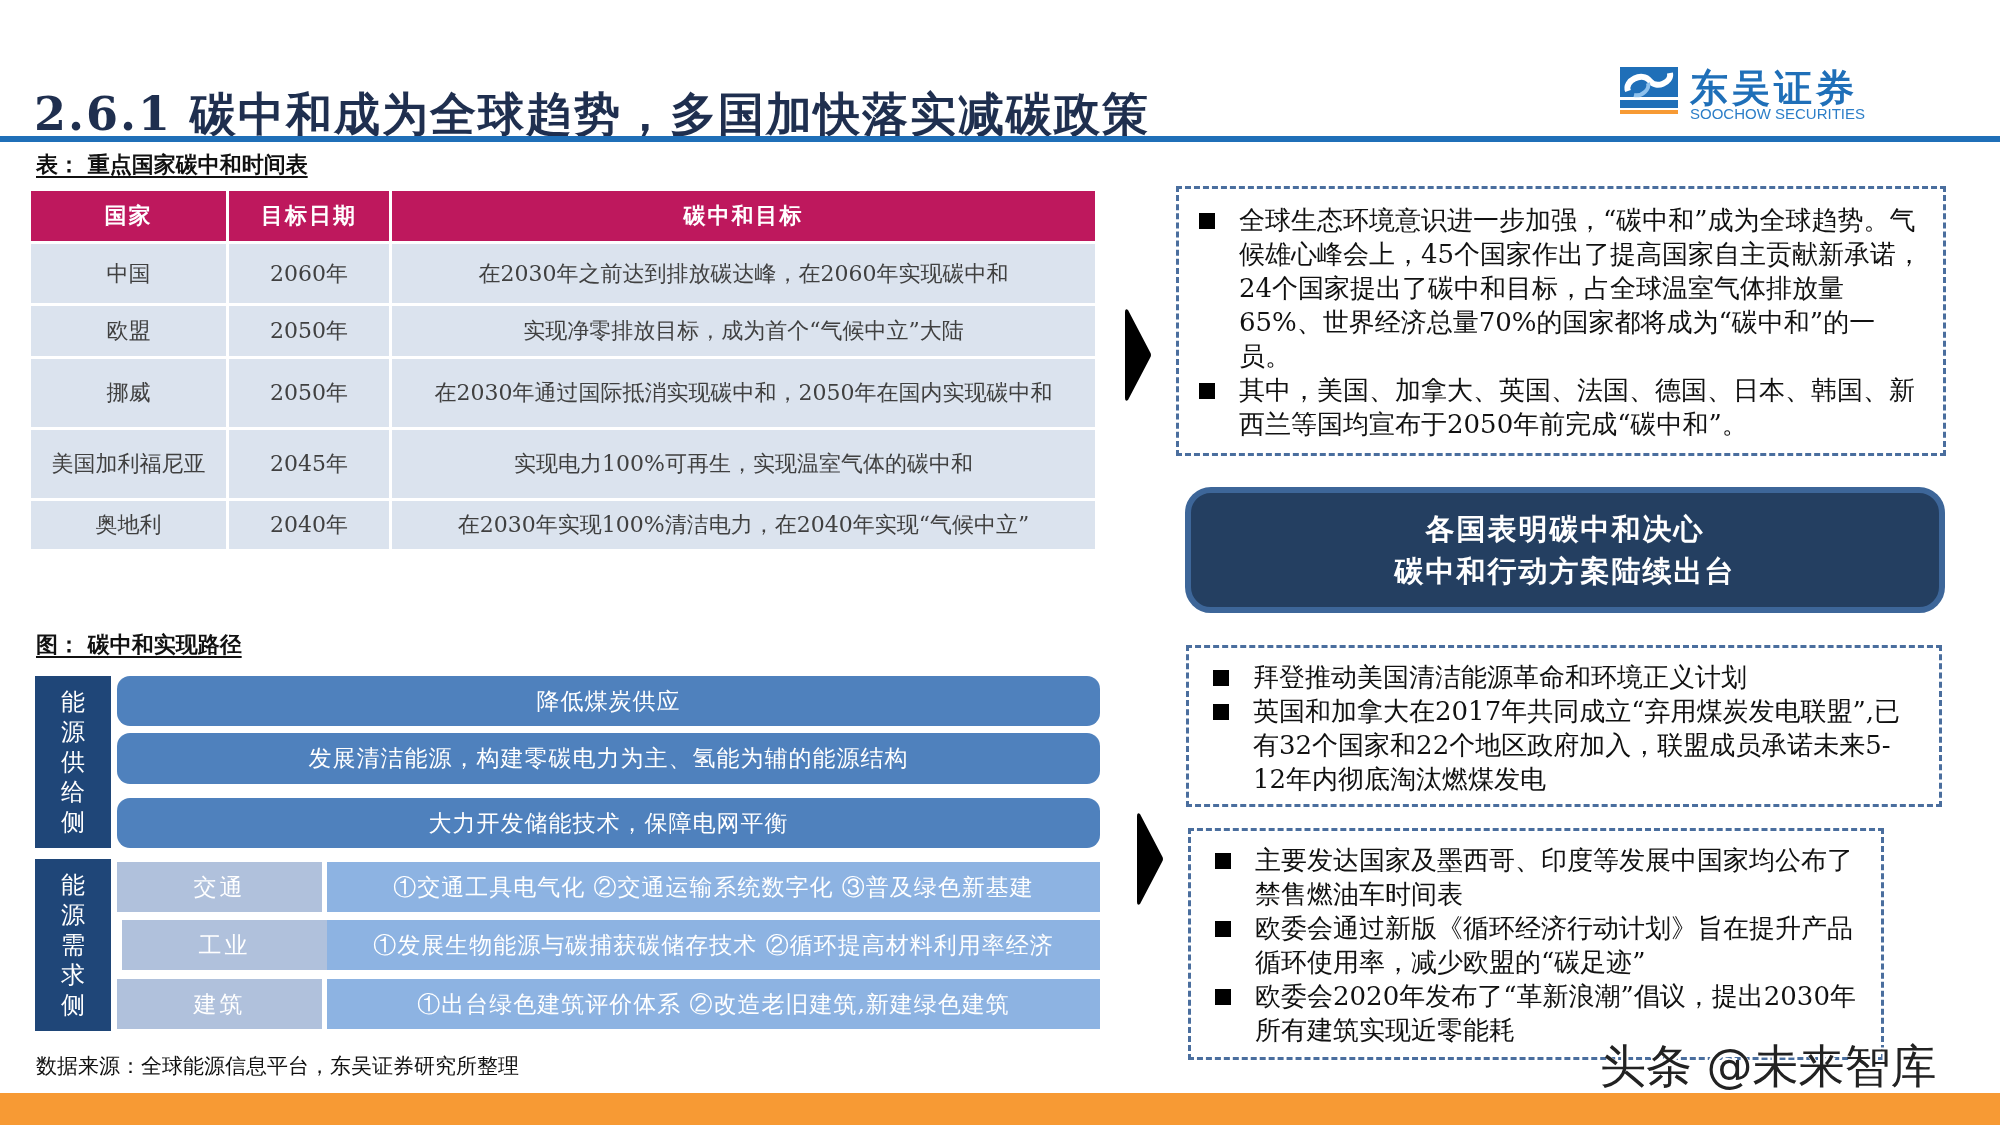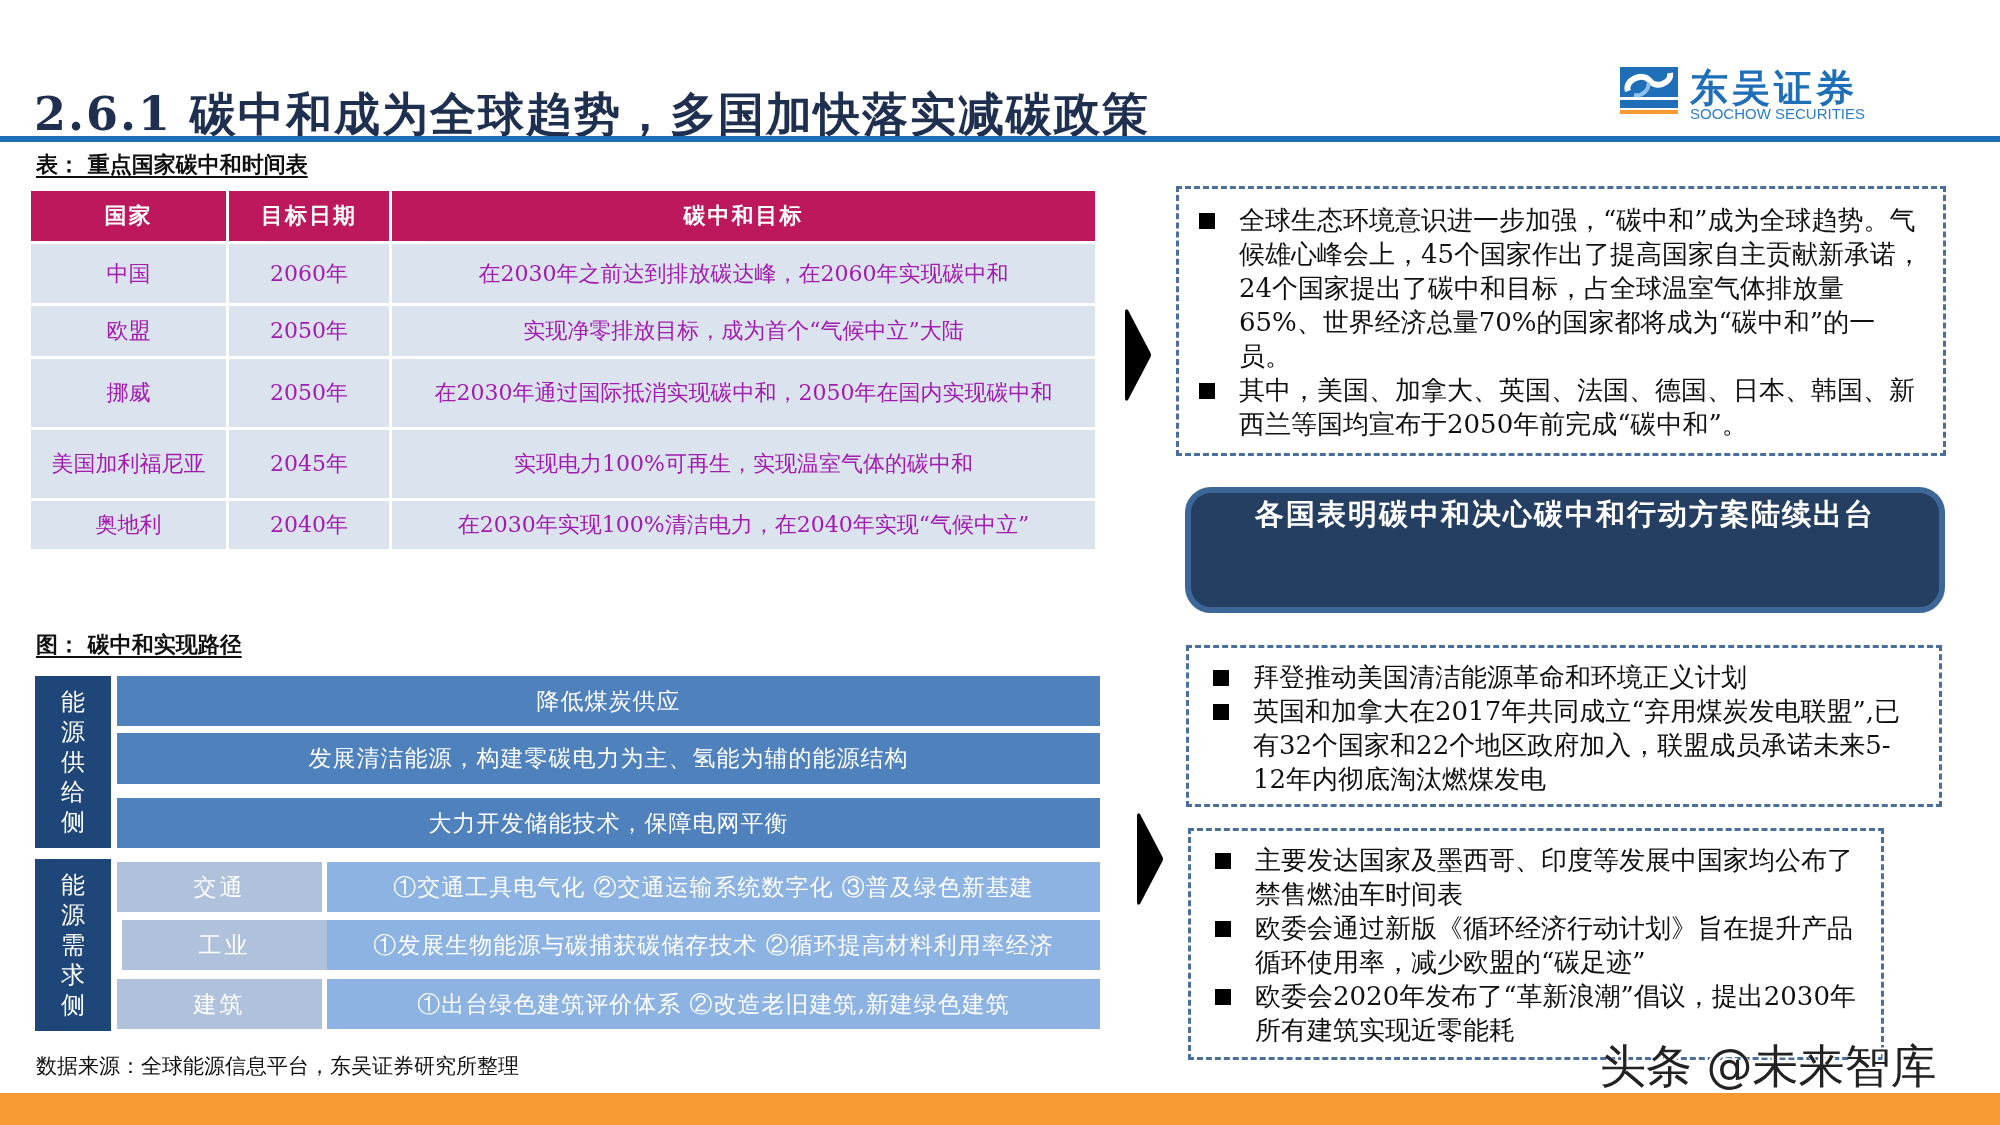--- a/index.html
+++ b/index.html
@@ -29,32 +29,32 @@
       text-decoration: underline; text-underline-offset: 4px; white-space: nowrap;
     }
 
     
     .tbl { position: absolute; left: 28px; top: 188px; width: 1070px; border-collapse: separate; border-spacing: 3px; }
     .tbl th {
       background: #be185d; color: #fff; font-size: 22px; font-weight: bold; height: 50px;
       text-align: center; letter-spacing: 2px;
     }
     .tbl td {
-      background: #dbe3ee; font-size: 22px; text-align: center; color: #a21caf;
+      background: #dbe3ee; font-size: 22px; text-align: center; color: #404040;
     }
     .c1 { width: 195px; } .c2 { width: 160px; }
 
     
     .side {
       position: absolute; background: #1f4678; color: #fff; font-size: 24px;
       display: flex; flex-direction: column; align-items: center; justify-content: center; line-height: 30px;
     }
     .bar {
       position: absolute; background: #4f81bd; color: #fff; font-size: 23px;
-      display: flex; align-items: center; justify-content: center; letter-spacing: 1px;
+      display: flex; align-items: center; justify-content: center; letter-spacing: 1px; border-radius: 13px;
     }
     .cat {
       position: absolute; background: #b0c1dc; color: #fff; font-size: 23px;
       display: flex; align-items: center; justify-content: center; letter-spacing: 3px;
     }
     .measure {
       position: absolute; background: #8db3e2; color: #fff; font-size: 23px;
       display: flex; align-items: center; justify-content: center; letter-spacing: 1px;
     }
 
@@ -68,21 +68,21 @@
     .dash li {
       position: relative; padding-left: 40px; font-size: 26px; line-height: 34px; color: #111;
     }
     .dash li .sq {
       position: absolute; left: 0; top: 10px; width: 16px; height: 16px; background: #000;
     }
     .banner {
       position: absolute; left: 1185px; top: 487px; width: 760px; height: 126px;
       background: #243f61; border: 6px solid #3d6699; border-radius: 26px;
       color: #fff; font-size: 29px; font-weight: bold; text-align: center;
-      display: flex; flex-direction: row; justify-content: center; line-height: 42px; letter-spacing: 2px;
+      display: flex; flex-direction: column; justify-content: center; line-height: 42px; letter-spacing: 2px;
     }
     .arrow { position: absolute; width: 30px; height: 94px; }
 
     .watermark {
       position: absolute; left: 1600px; top: 1036px; font-family: "DejaVu Sans", sans-serif;
       font-size: 46px; color: #222; white-space: nowrap;
       text-shadow: 2px 2px 0 #fff, -2px -2px 0 #fff;
     }
     .footer { position: absolute; left: 0; top: 1093px; width: 2000px; height: 32px; background: #f79a34; }
   </style>

